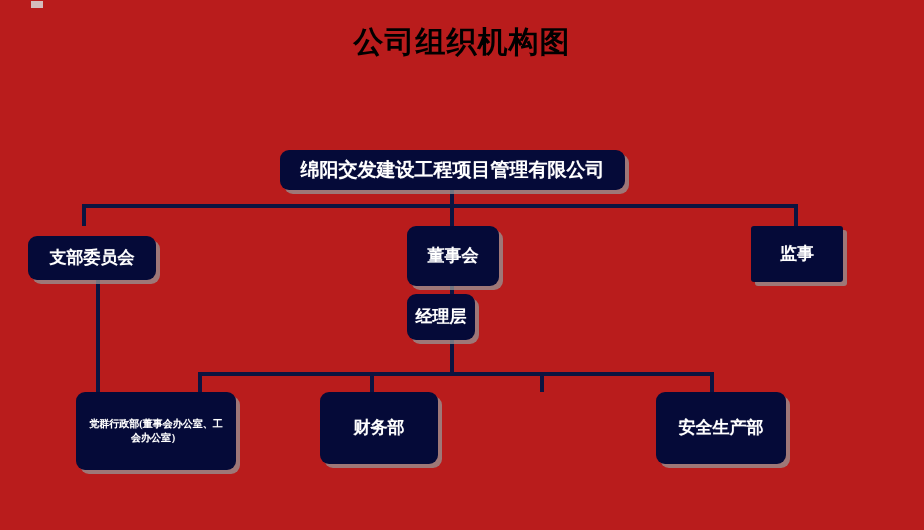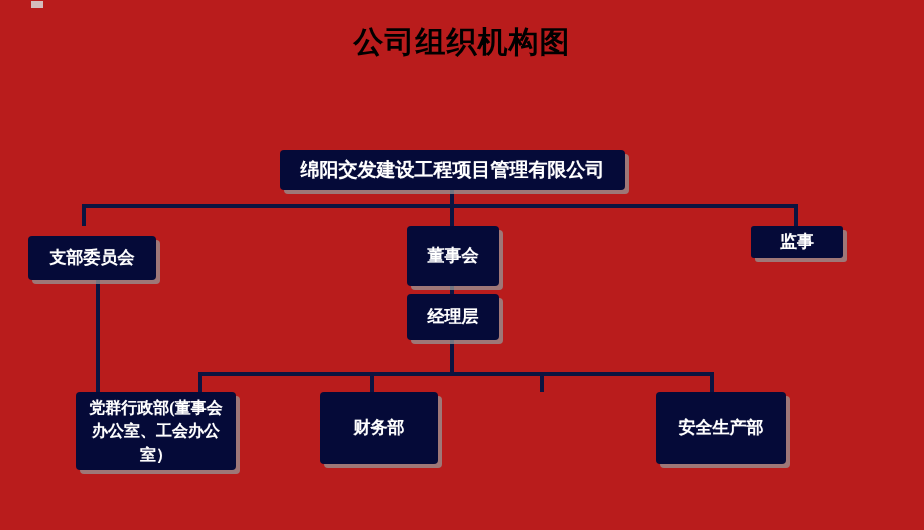--- a/index.html
+++ b/index.html
@@ -47,35 +47,35 @@
   .conn {
     position: absolute;
     background: #0c1440;
   }
 
   
   .node {
     position: absolute;
     background: #050a38;
     color: #ffffff;
-    border-radius: 4px;
+    border-radius: 9px;
     box-shadow: 4px 4px 0 0 rgba(150,150,150,0.75);
     display: flex;
     align-items: center;
     justify-content: center;
     text-align: center;
     font-weight: bold;
     font-size: 17px;
     line-height: 1.35;
     box-sizing: border-box;
     padding: 2px 6px;
     text-shadow: 0 0 1px rgba(255,255,255,.35);
   }
   .node.square { border-radius: 3px; }
-  .node.multi  { font-size: 16px; line-height: 1.45; padding: 20px 10px; }
+  .node.multi  { font-size: 10px; line-height: 1.45; padding: 20px 10px; }
   .node .label { display: block; width: 100%; white-space: pre-line; }
 </style>
 </head>
 <body>
 
 <div id="canvas">
 
   <div class="corner-mark"></div>
 
   <div class="chart-title">公司组织机构图</div>
@@ -102,25 +102,25 @@
   </div>
 
   <div class="node" style="left:28px; top:226px; width:128px; height:44px;margin-top:10px;">
     <span class="label">支部委员会</span>
   </div>
 
   <div class="node" style="left:407px; top:226px; width:92px; height:60px;">
     <span class="label">董事会</span>
   </div>
 
-  <div class="node square" style="left:751px; top:226px; width:92px; height:32px;">
+  <div class="node square" style="left:751px; top:226px; width:92px; height:56px;">
     <span class="label">监事</span>
   </div>
 
-  <div class="node" style="left:407px; top:294px; width:92px; height:46px;">
+  <div class="node" style="left:407px; top:294px; width:68px; height:46px;">
     <span class="label">经理层</span>
   </div>
 
   <div class="node multi" style="left:76px; top:392px; width:160px; height:78px;">
     <span class="label">党群行政部(董事会办公室、工会办公室）</span>
   </div>
 
   <div class="node" style="left:320px; top:392px; width:118px; height:72px;">
     <span class="label">财务部</span>
   </div>

